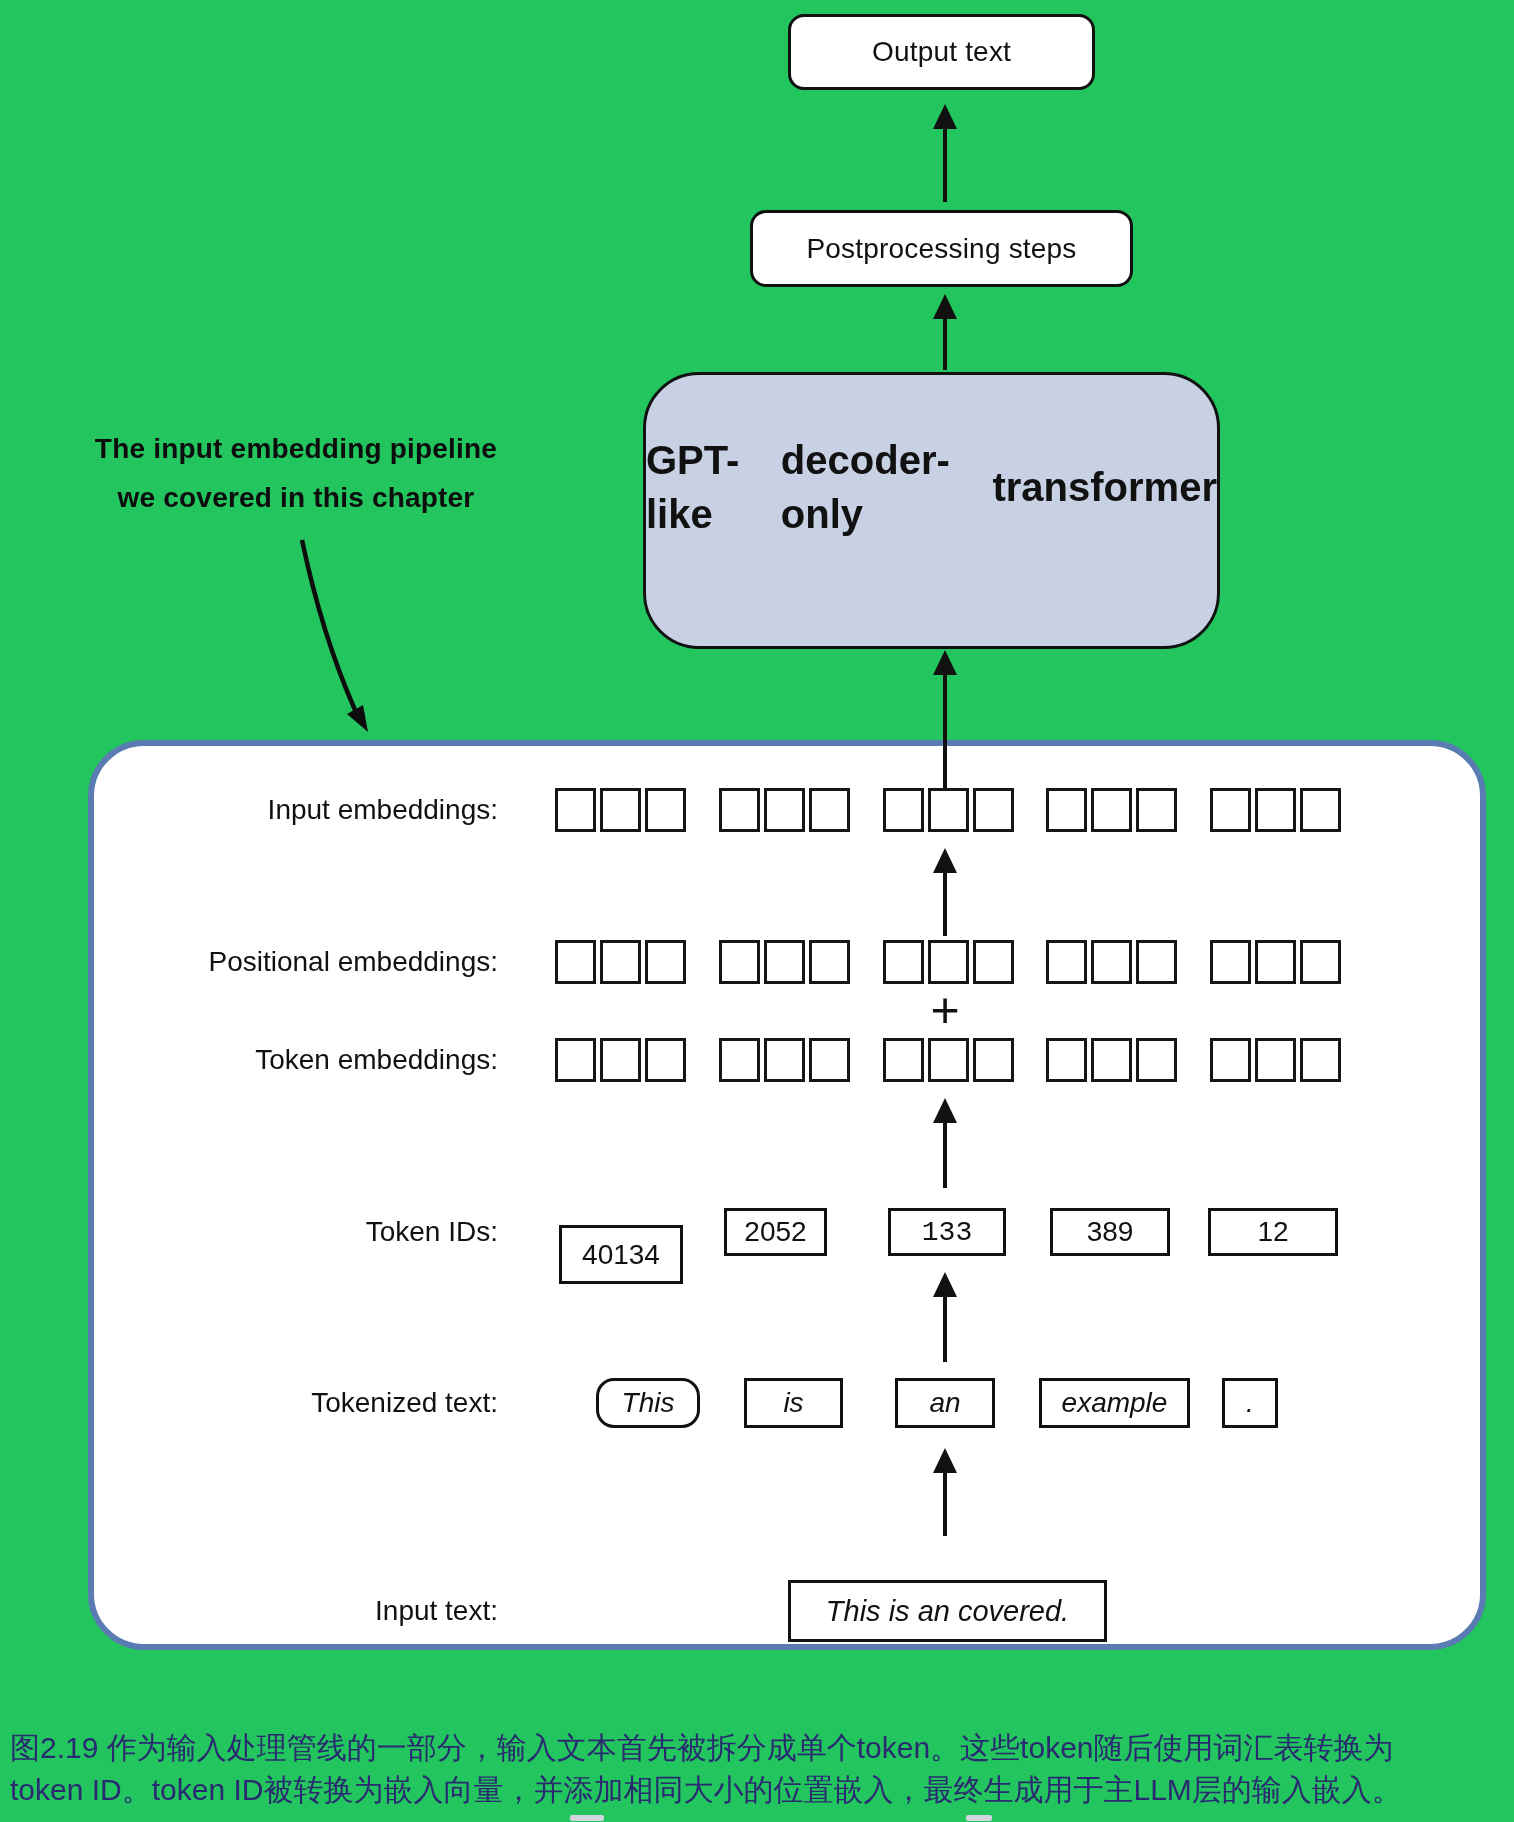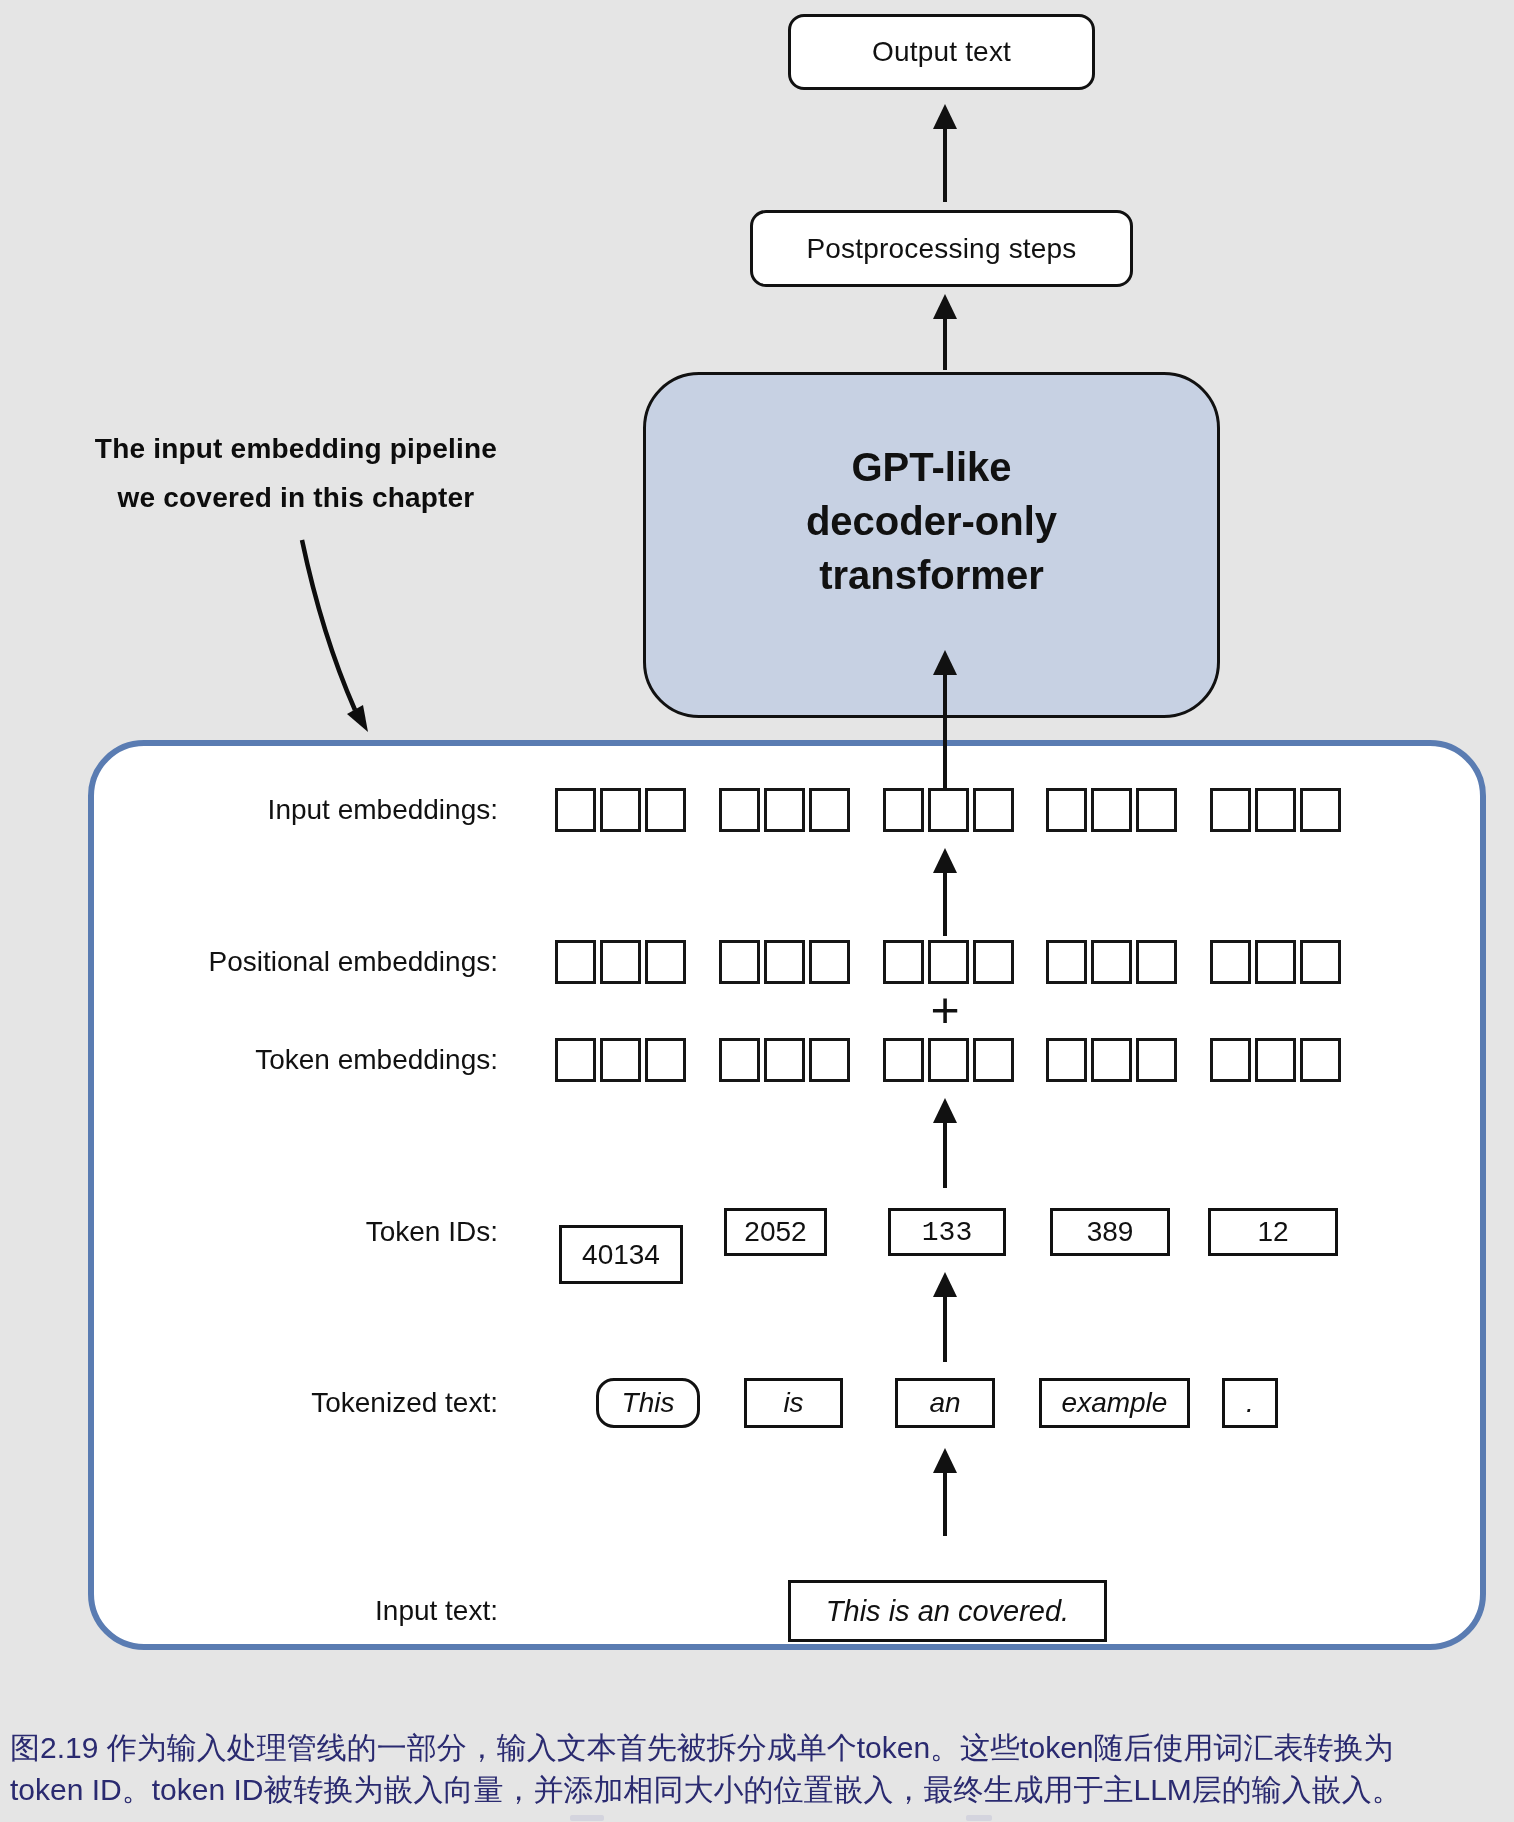--- a/index.html
+++ b/index.html
@@ -1,30 +1,30 @@
 <!DOCTYPE html>
 <html><head>
 <meta charset="utf-8">
 <style>
   html,body{margin:0;padding:0;background:#fff;}
   .canvas{
-    position:relative;width:1514px;height:1822px;background:#e5e5e5;
+    position:relative;width:1514px;height:1822px;background:#22c55e;
     font-family:"Liberation Sans",sans-serif;color:#111;overflow:hidden;
   }
   
   .pillbox{
     position:absolute;box-sizing:border-box;border:3px solid #111;border-radius:16px;
     background:#fff;display:flex;align-items:center;justify-content:center;
     font-size:28px;letter-spacing:.2px;
   }
   
   .gptbox{
-    position:absolute;left:643px;top:372px;width:577px;height:346px;box-sizing:border-box;
+    position:absolute;left:643px;top:372px;width:577px;height:277px;box-sizing:border-box;
     border:3px solid #111;border-radius:56px;background:#c7d1e3;
-    display:flex;flex-direction:column;align-items:center;justify-content:center;
+    display:flex;align-items:center;justify-content:center;
     font-size:40px;font-weight:bold;line-height:54px;transform:translateZ(0);
     padding-bottom:48px;
   }
   .gptbox span{display:block;}
   
   .pipeline-frame{
     position:absolute;left:88px;top:740px;width:1398px;height:910px;box-sizing:border-box;
     border:6px solid #5a7cb2;border-radius:56px;background:#fff;
   }
   

